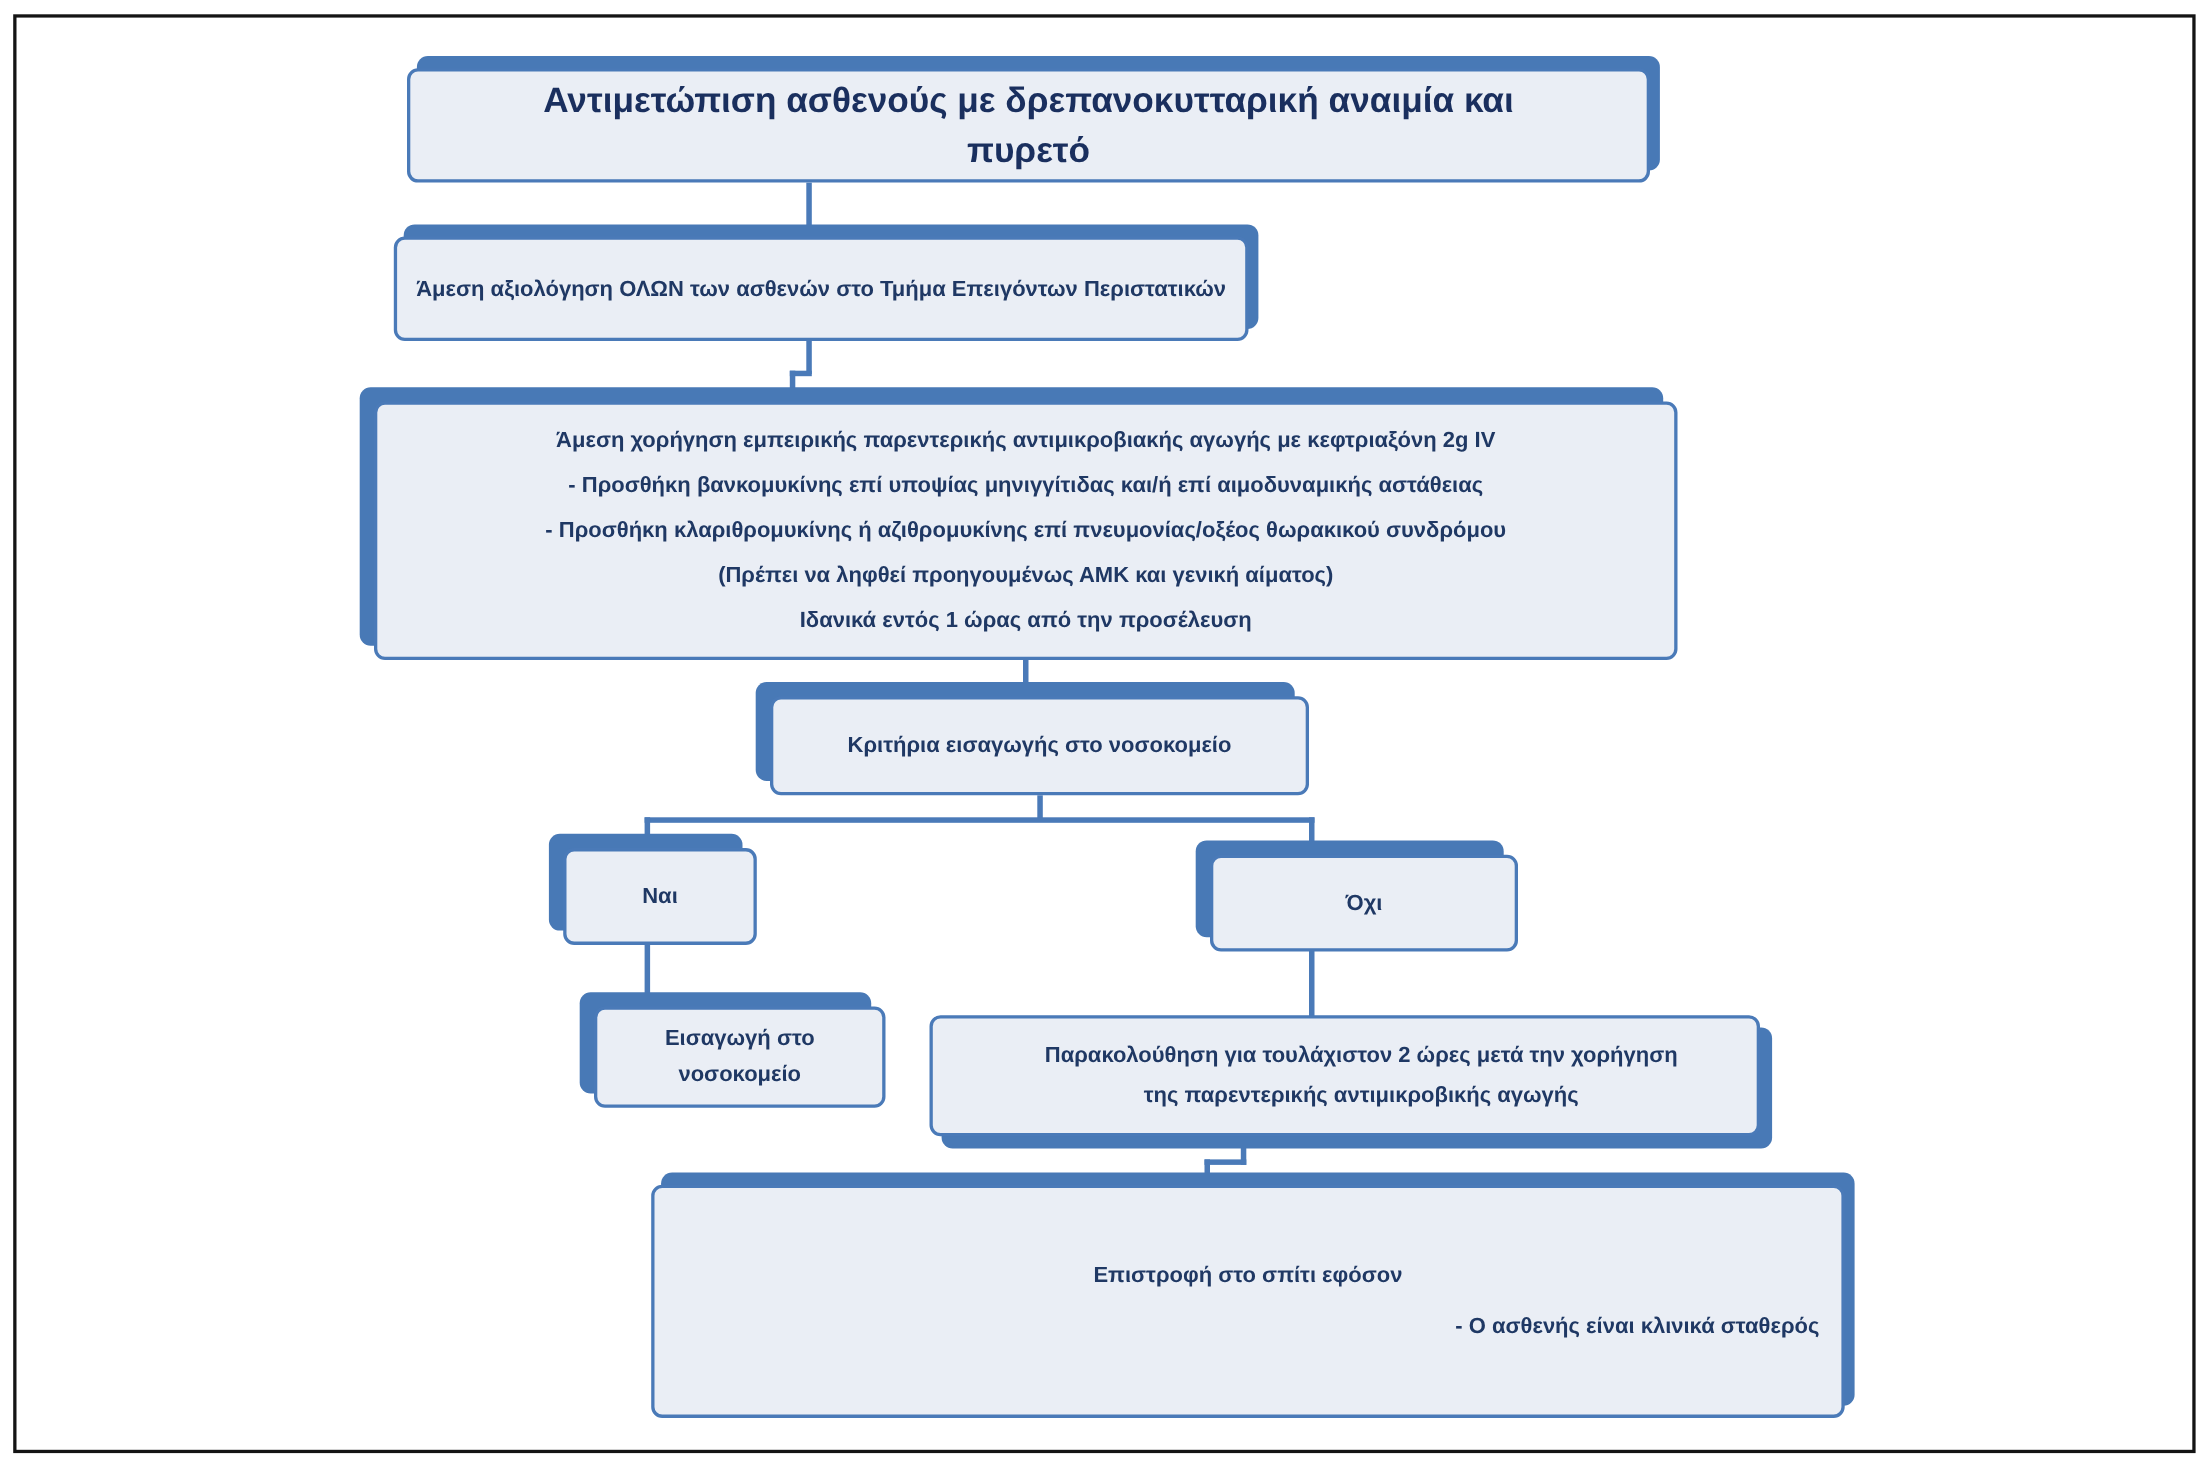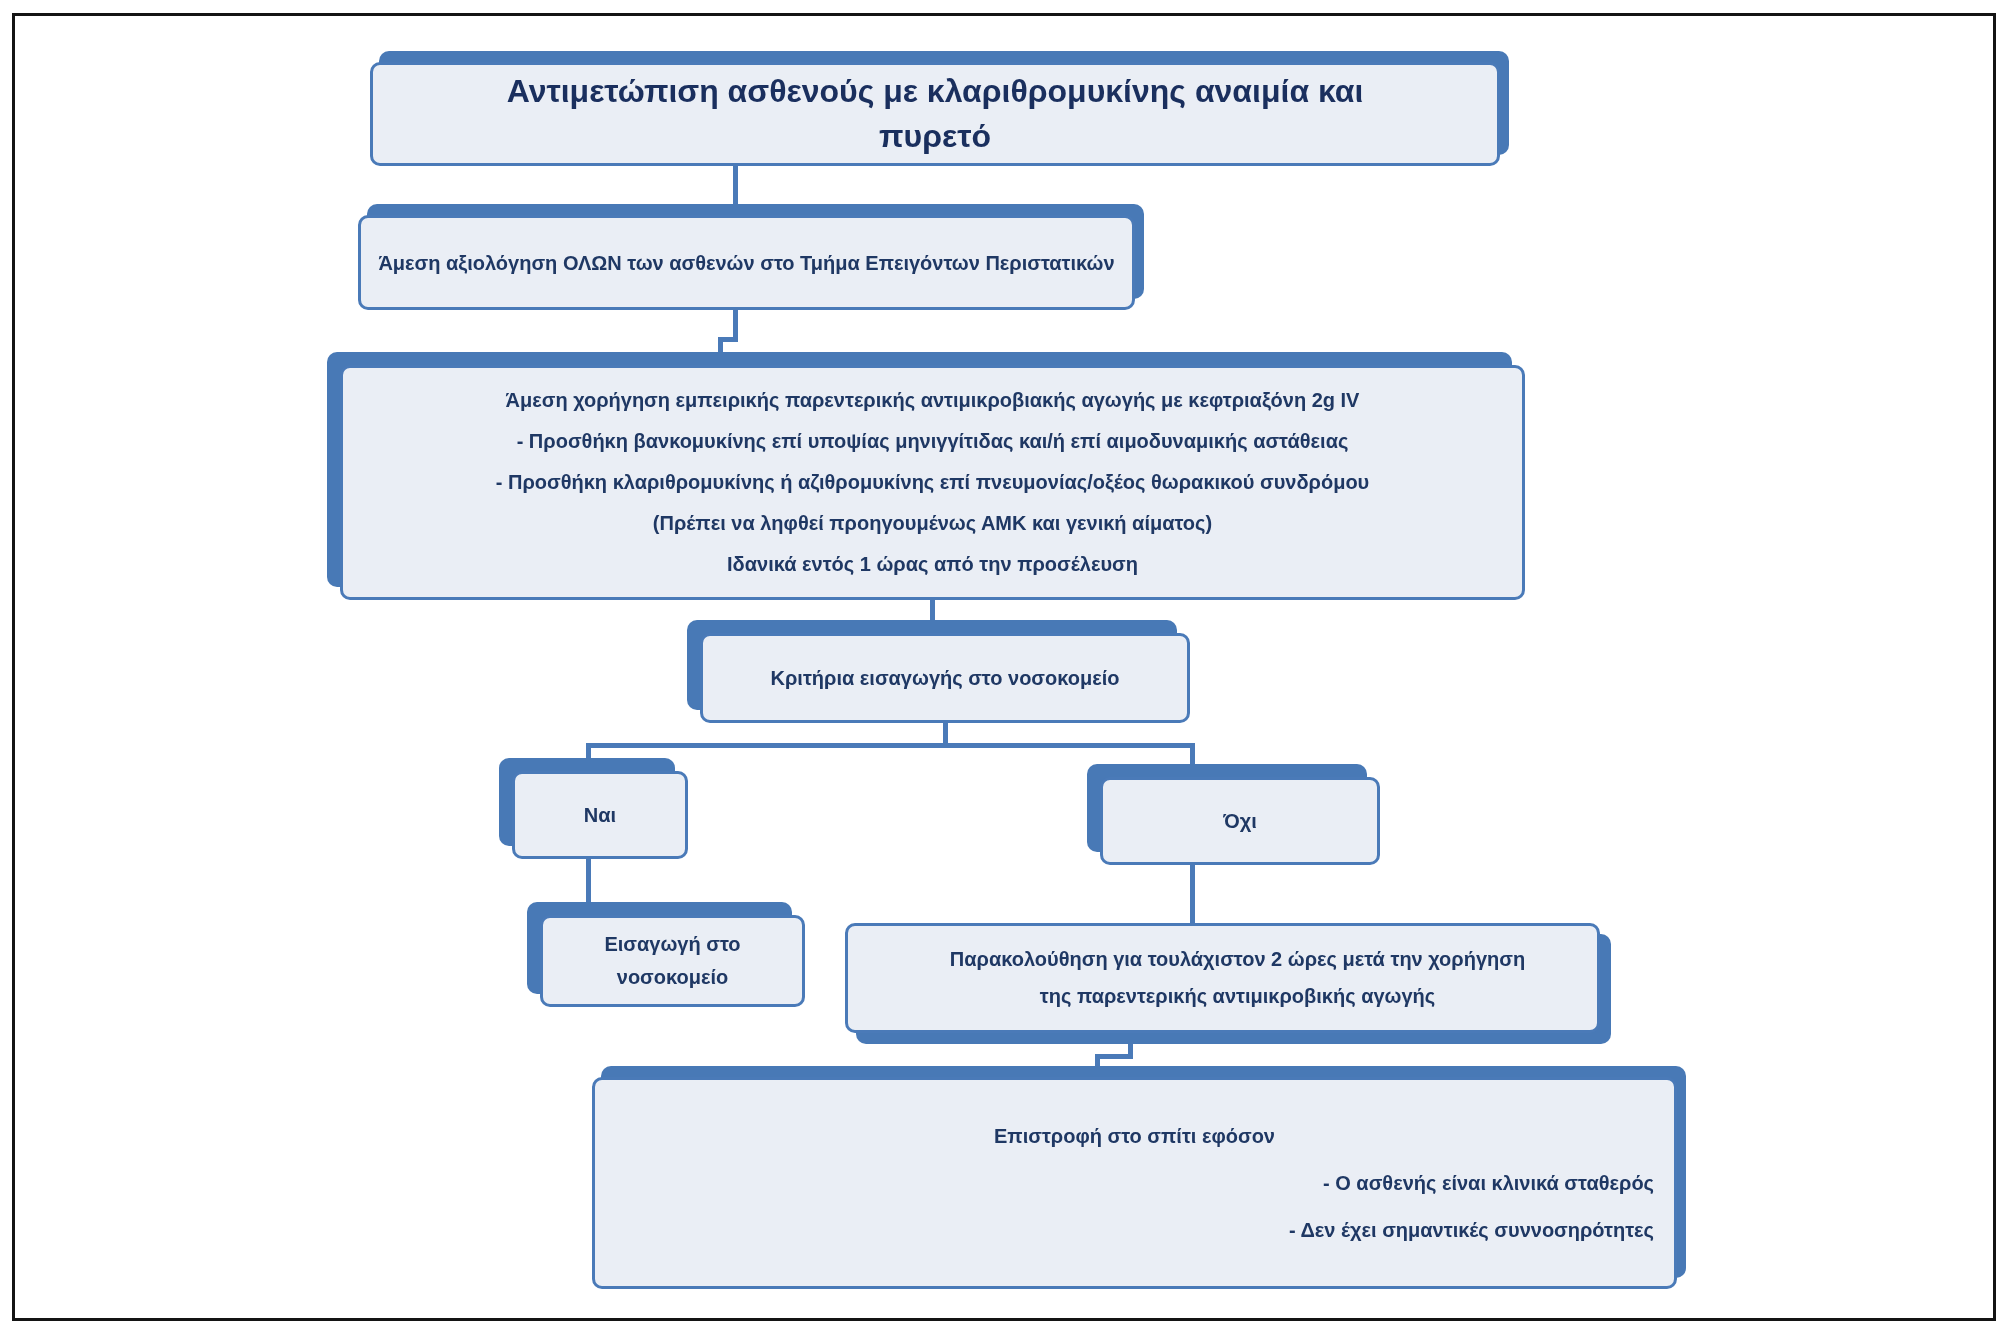--- a/index.html
+++ b/index.html
@@ -42,21 +42,21 @@
   <div class="conn" style="left:586px;top:743px;width:609px;height:5px;"></div>
   <div class="conn" style="left:586px;top:743px;width:5px;height:29px;"></div>
   <div class="conn" style="left:1190px;top:743px;width:5px;height:35px;"></div>
   <div class="conn" style="left:586px;top:858px;width:5px;height:58px;"></div>
   <div class="conn" style="left:1190px;top:864px;width:5px;height:60px;"></div>
   <div class="conn" style="left:1128px;top:1033px;width:5px;height:26px;"></div>
   <div class="conn" style="left:1095px;top:1054px;width:38px;height:5px;"></div>
   <div class="conn" style="left:1095px;top:1054px;width:5px;height:24px;"></div>
 
   <div class="node sh-ur title-node" style="left:370px;top:62px;width:1130px;height:104px;">
-    <div class="inner">Αντιμετώπιση ασθενούς με κλαριθρομυκίνης αναιμία και πυρετό</div>
+    <div class="inner">Αντιμετώπιση ασθενούς με δρεπανοκυτταρική αναιμία και πυρετό</div>
   </div>
 
   <div class="node sh-ur body-text" style="left:358px;top:215px;width:777px;height:95px;padding:0 14px;">
     <div>Άμεση αξιολόγηση ΟΛΩΝ των ασθενών στο Τμήμα Επειγόντων Περιστατικών</div>
   </div>
 
   <div class="node sh-ul body-text" style="left:340px;top:365px;width:1185px;height:235px;line-height:41px;">
     <div>Άμεση χορήγηση εμπειρικής παρεντερικής αντιμικροβιακής αγωγής με κεφτριαξόνη 2g IV</div>
     <div>- Προσθήκη βανκομυκίνης επί υποψίας μηνιγγίτιδας και/ή επί αιμοδυναμικής αστάθειας</div>
     <div>- Προσθήκη κλαριθρομυκίνης ή αζιθρομυκίνης επί πνευμονίας/οξέος θωρακικού συνδρόμου</div>
@@ -81,15 +81,14 @@
   </div>
 
   <div class="node sh-dr body-text" style="left:845px;top:923px;width:755px;height:110px;line-height:37px;">
     <div>Παρακολούθηση για τουλάχιστον 2 ώρες μετά την χορήγηση</div>
     <div>της παρεντερικής αντιμικροβικής αγωγής</div>
   </div>
 
   <div class="node sh-ur body-text left-items" style="left:592px;top:1077px;width:1085px;height:212px;line-height:47px;">
     <div class="bold centered">Επιστροφή στο σπίτι εφόσον</div>
     <div>- Ο ασθενής είναι κλινικά σταθερός</div>
-    <div>- Δεν έχει σημαντικές συννοσηρότητες</div>
   </div>
 </div>
 
 </body></html>

